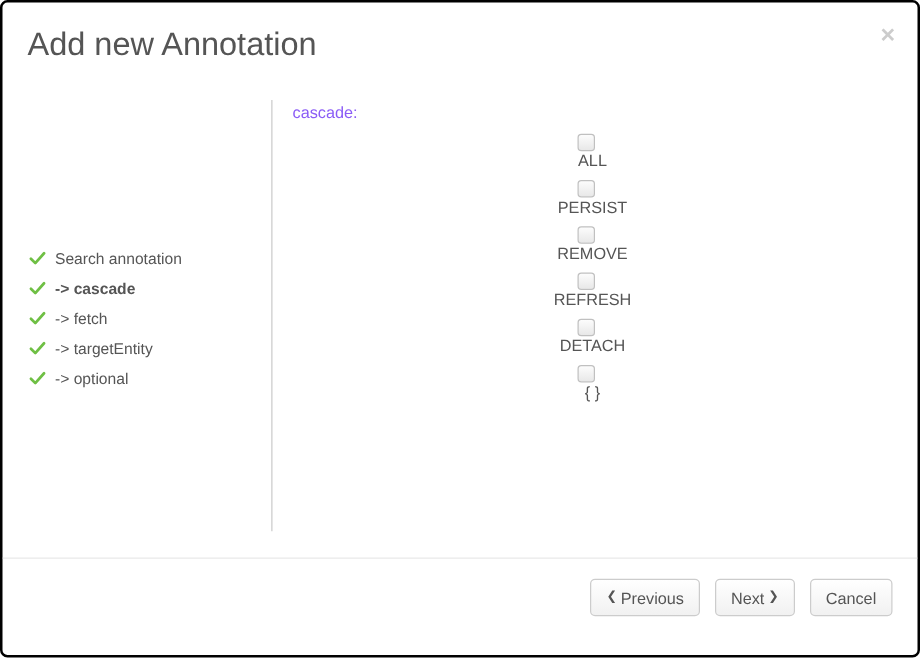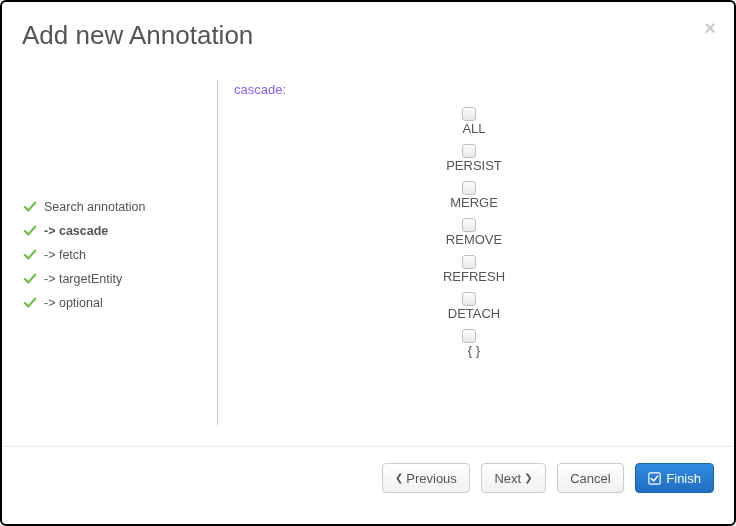--- a/index.html
+++ b/index.html
@@ -203,24 +203,20 @@
   <div class="wizard-content">
     <div class="field-label">cascade:</div>
     <ul class="checkbox-list">
       <li class="checkbox-item">
         <span class="checkbox-box"></span>
         <span class="checkbox-label">ALL</span>
       </li>
       <li class="checkbox-item">
         <span class="checkbox-box"></span>
         <span class="checkbox-label">PERSIST</span>
-      </li>
-      <li class="checkbox-item">
-        <span class="checkbox-box"></span>
-        <span class="checkbox-label">MERGE</span>
       </li>
       <li class="checkbox-item">
         <span class="checkbox-box"></span>
         <span class="checkbox-label">REMOVE</span>
       </li>
       <li class="checkbox-item">
         <span class="checkbox-box"></span>
         <span class="checkbox-label">REFRESH</span>
       </li>
       <li class="checkbox-item">
@@ -241,22 +237,13 @@
     <span class="chev chev-left">❮</span>
     <span>Previous</span>
   </button>
   <button class="btn">
     <span>Next</span>
     <span class="chev chev-right">❯</span>
   </button>
   <button class="btn">
     <span>Cancel</span>
   </button>
-  <button class="btn btn-primary">
-    <span class="finish-icon">
-      <svg viewBox="0 0 16 16">
-          <rect x="1" y="1" width="14" height="14" rx="2" fill="none" stroke="#fff" stroke-width="1.5"></rect>
-          <polyline points="4,8 7,11 12,5" fill="none" stroke="#fff" stroke-width="2" stroke-linecap="round" stroke-linejoin="round"></polyline>
-        </svg>
-    </span>
-    <span>Finish</span>
-  </button>
 </div>
 
 </body></html>

